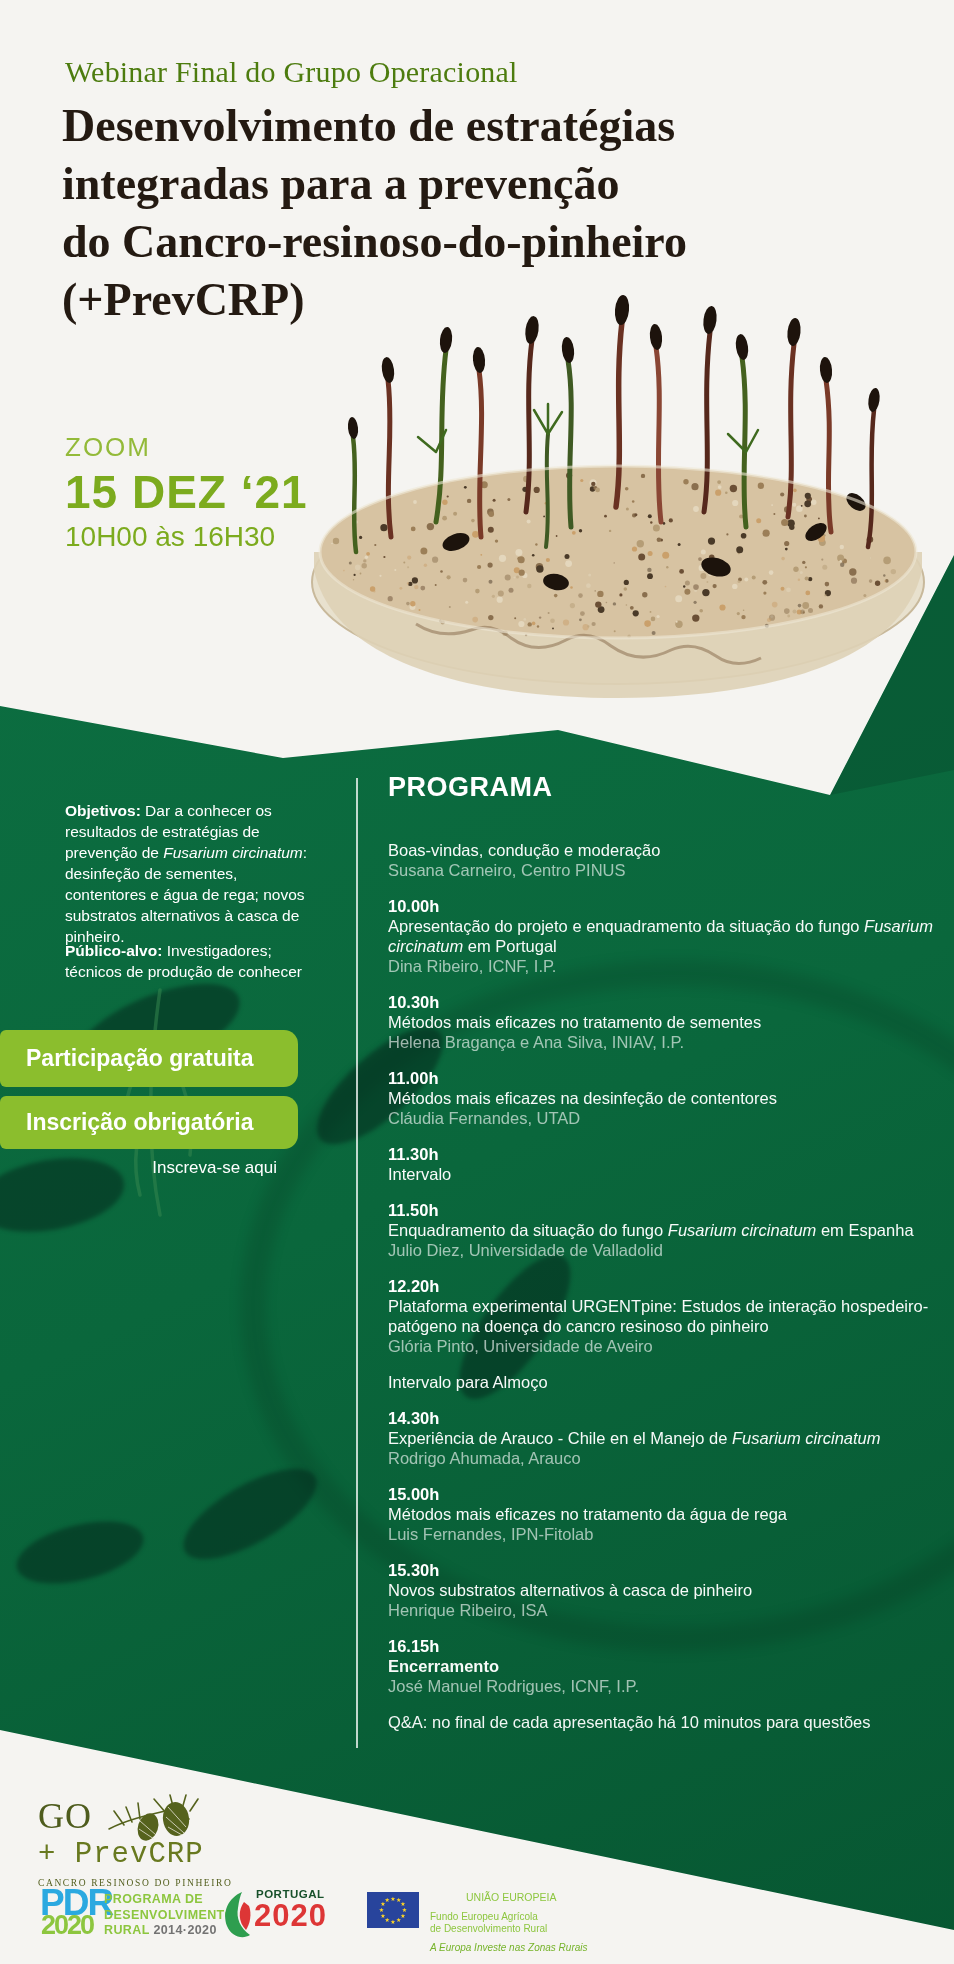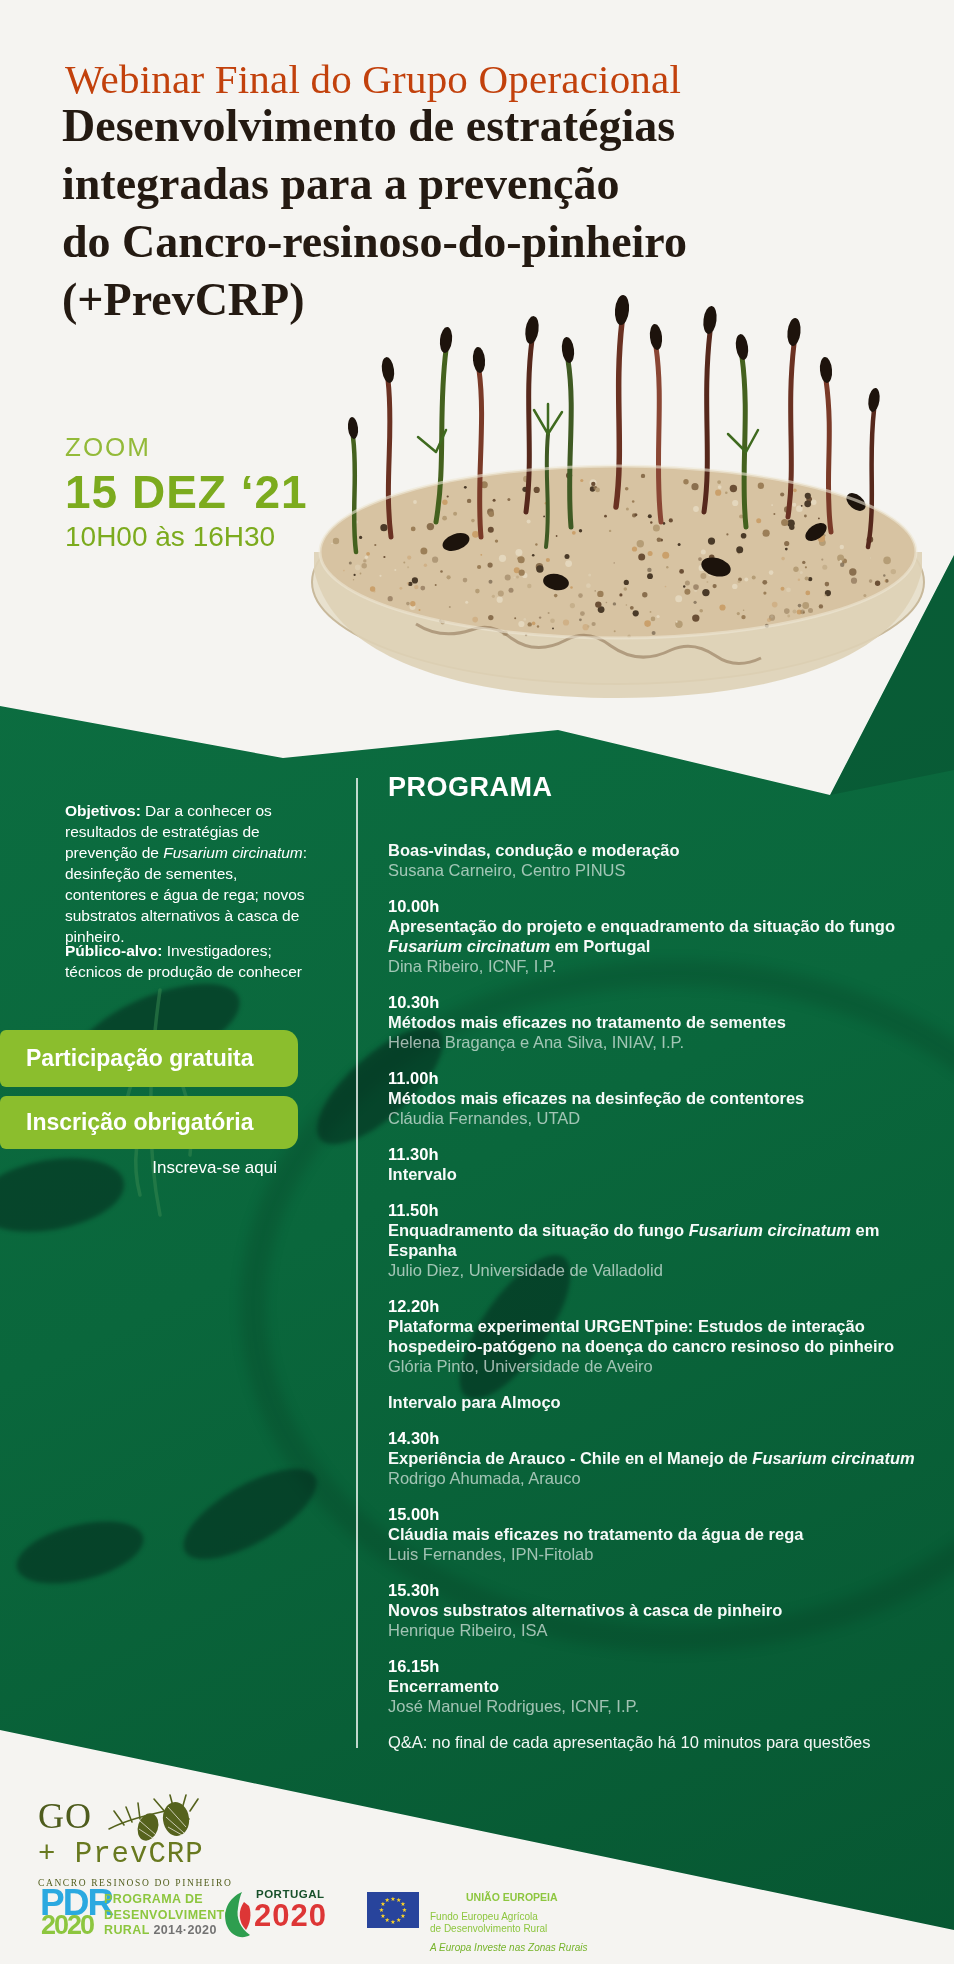--- a/index.html
+++ b/index.html
@@ -6,21 +6,21 @@
   .poster{
     position:relative; width:954px; height:1964px; overflow:hidden;
     background:#f5f4f1;
     font-family:"Liberation Sans",sans-serif;
     -webkit-font-smoothing:antialiased;
   }
   
   .eyebrow{
     position:absolute; left:65px; top:55px;
     font-family:"Liberation Serif",serif;
-    font-size:41px; color:#c2410c; letter-spacing:.2px;
+    font-size:30px; color:#4d7c0f; letter-spacing:.2px;
   }
   .main-title{
     position:absolute; left:62px; top:97px; width:720px;
     font-family:"Liberation Serif",serif;
     font-size:46px; line-height:58px; font-weight:700; color:#241a12;
   }
   
   .event{position:absolute; left:65px; top:432px; color:#82af22;}
   .event .platform{font-size:26px; letter-spacing:2px; font-weight:400; color:#93ba39;}
   .event .date{font-size:46px; font-weight:700; letter-spacing:1px; margin-top:2px; color:#7cab1e;}
@@ -61,21 +61,21 @@
   }
   
   .vline{position:absolute; left:356px; top:778px; width:2px; height:970px; background:rgba(255,255,255,.75); z-index:4;}
   .prog-head{
     position:absolute; left:388px; top:772px; z-index:5;
     color:#fff; font-size:27px; font-weight:700; letter-spacing:.5px;
   }
   .prog-list{position:absolute; left:388px; top:840px; width:562px; z-index:5; color:#fff;}
   .prog-item{margin-bottom:16px;}
   .prog-time{font-weight:700; font-size:16.5px; line-height:20px;}
-  .prog-title{font-size:16.5px; line-height:20px; font-weight:700; color:rgba(255,255,255,.97);}
+  .prog-title{font-size:16.5px; line-height:20px; font-weight:400; color:rgba(255,255,255,.97);}
   .prog-title.bold{font-weight:700;}
   .prog-title .seg-i{font-style:italic;}
   .prog-speaker{font-size:16.5px; line-height:20px; color:rgba(255,255,255,.62);}
   .qa-note{margin-top:6px; font-size:16.5px; line-height:20px; color:rgba(255,255,255,.95);}
   
   .dish{position:absolute; left:296px; top:252px; z-index:3;}
   
   .go-logo{position:absolute; left:38px; top:1795px; z-index:6;}
   .go-word{font-family:"Liberation Serif",serif; font-size:36px; color:#4e5c1d; letter-spacing:1px;}
   .go-cones{position:absolute; left:66px; top:-6px;}
@@ -85,21 +85,21 @@
   .pdr .p1{position:absolute; left:0; top:-4px; font-size:37px; font-weight:800; color:#2ba9e0; letter-spacing:-2px;}
   .pdr .p2{position:absolute; left:1px; top:24px; font-size:27px; font-weight:800; color:#8dc63f; letter-spacing:-2px;}
   .pdr-text{position:absolute; left:104px; top:1892px; font-size:12.5px; line-height:15.5px; color:#8dc63f; font-weight:700; letter-spacing:.4px; z-index:6;}
   .pdr-text .years{color:#737373;}
   .pt2020{position:absolute; left:222px; top:1888px; z-index:6;}
   .pt2020-mark{position:absolute; left:0; top:2px;}
   .pt2020-name{position:absolute; left:34px; top:0; font-size:11.5px; font-weight:800; color:#17502a; letter-spacing:.5px;}
   .pt2020-year{position:absolute; left:32px; top:10px; font-size:31px; font-weight:800; color:#dd3636; letter-spacing:1px;}
   .eu{position:absolute; left:367px; top:1892px; z-index:6;}
   .eu-text{position:absolute; left:430px; top:1891px; z-index:6; font-size:10px; line-height:12px; color:#8dc63f;}
-  .eu-title{font-weight:700; font-size:10.5px; margin-bottom:8px;padding-left:36px;}
+  .eu-title{font-weight:400; font-size:10.5px; margin-bottom:8px;padding-left:36px;}
   .eu-tag{font-style:italic; color:#76b32a; margin-top:7px;}
 </style>
 </head>
 <body>
 
 <div class="poster">
 
   <div class="eyebrow">Webinar Final do Grupo Operacional</div>
   <div class="main-title" id="title-lines">
       <div>Desenvolvimento de estratégias</div>
@@ -550,21 +550,21 @@
       <div class="prog-item">
         <div class="prog-title"><span>Intervalo para Almoço</span></div>
       </div>
       <div class="prog-item">
         <div class="prog-time">14.30h</div>
         <div class="prog-title"><span>Experiência de Arauco - Chile en el Manejo de </span><span class="seg-i">Fusarium circinatum</span></div>
         <div class="prog-speaker">Rodrigo Ahumada, Arauco</div>
       </div>
       <div class="prog-item">
         <div class="prog-time">15.00h</div>
-        <div class="prog-title"><span>Cláudia mais eficazes no tratamento da água de rega</span></div>
+        <div class="prog-title"><span>Métodos mais eficazes no tratamento da água de rega</span></div>
         <div class="prog-speaker">Luis Fernandes, IPN-Fitolab</div>
       </div>
       <div class="prog-item">
         <div class="prog-time">15.30h</div>
         <div class="prog-title"><span>Novos substratos alternativos à casca de pinheiro</span></div>
         <div class="prog-speaker">Henrique Ribeiro, ISA</div>
       </div>
       <div class="prog-item">
         <div class="prog-time">16.15h</div>
         <div class="prog-title bold"><span>Encerramento</span></div>

